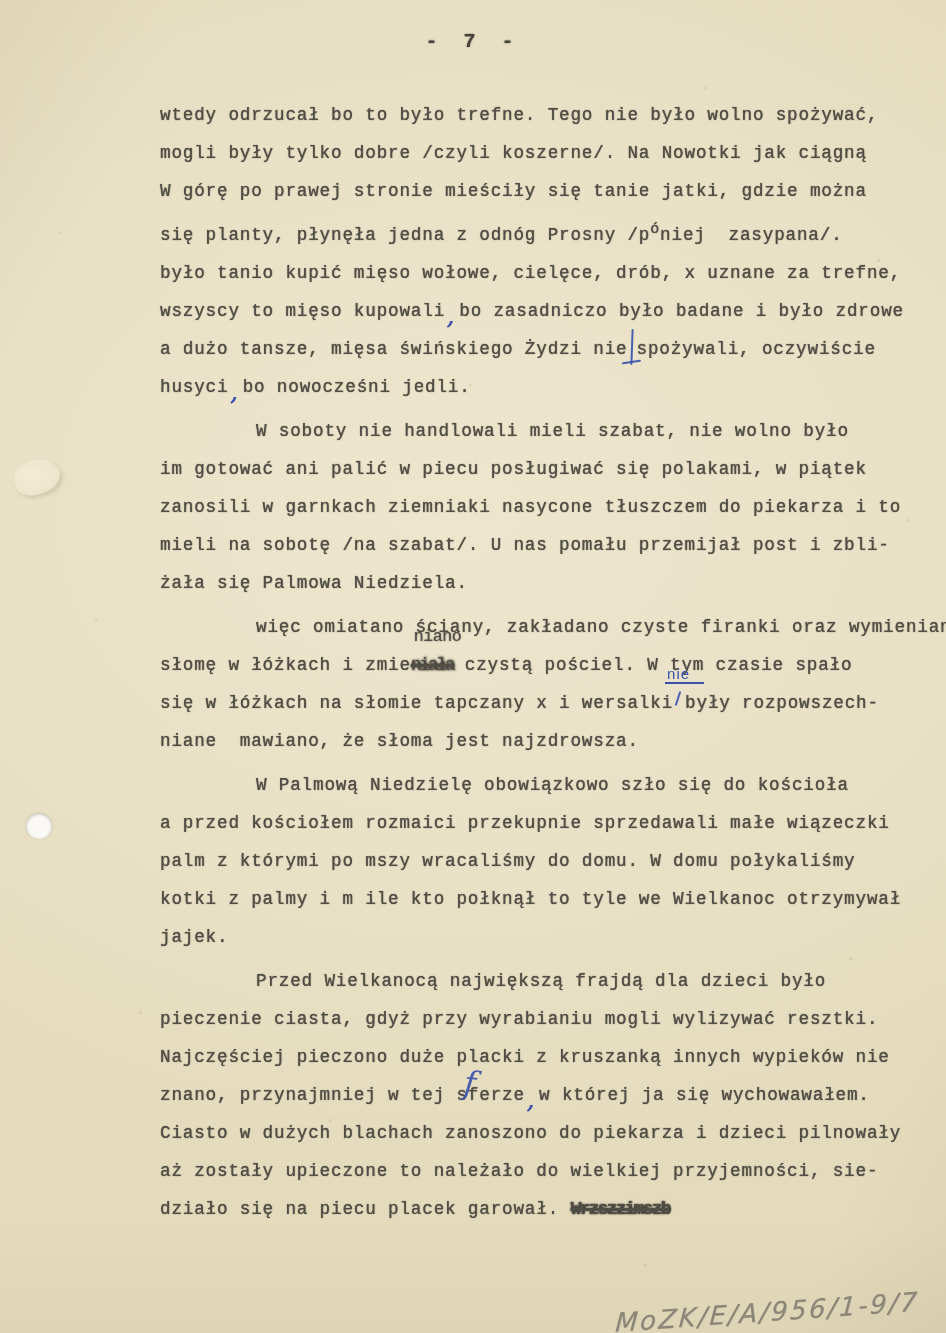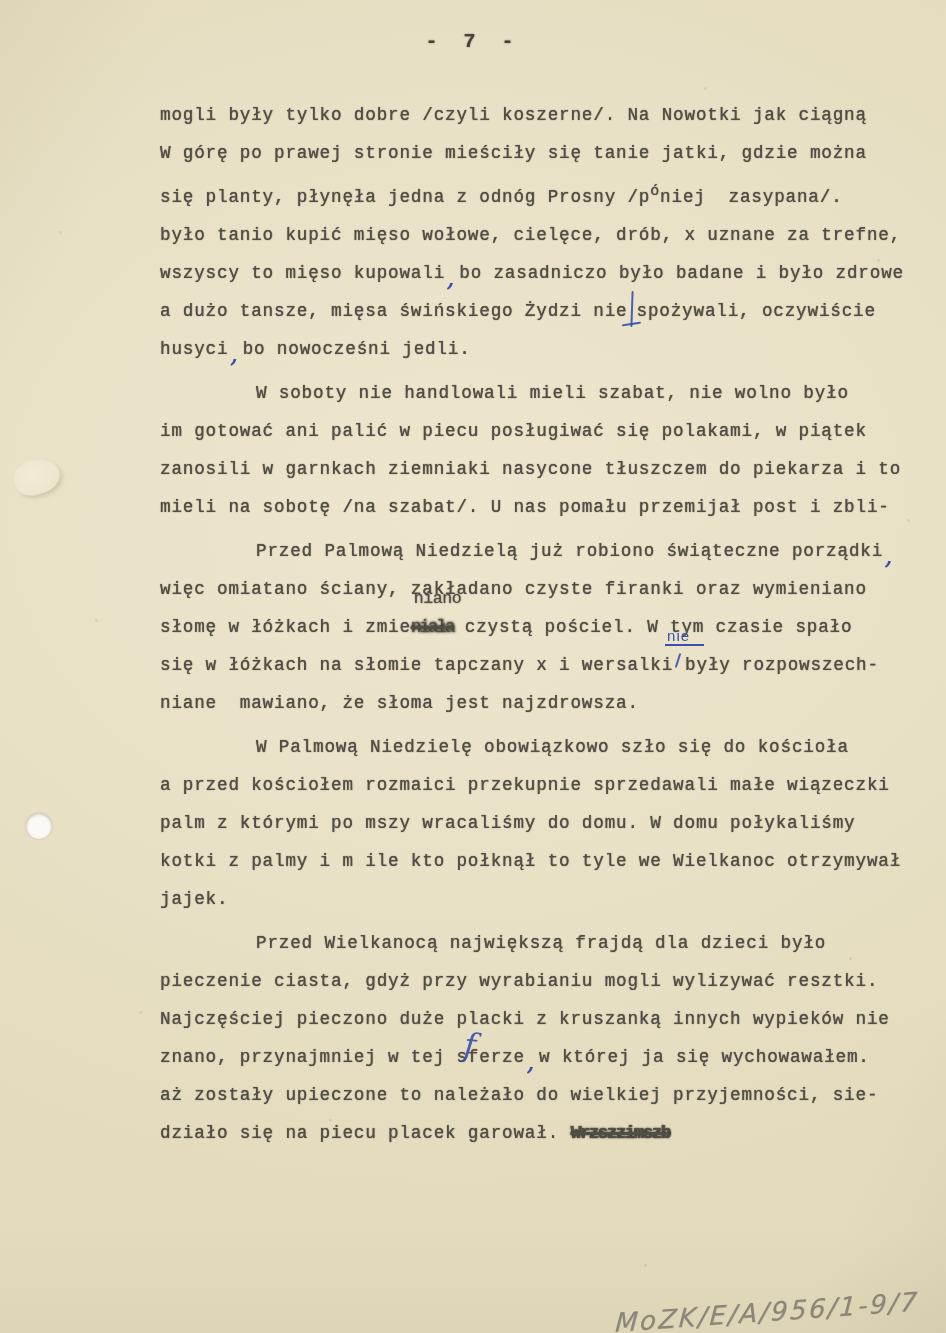--- a/index.html
+++ b/index.html
@@ -78,52 +78,54 @@
 <div class="page">
   <div class="vignette"></div>
   <div class="speckles"></div>
   <div class="smudge"></div>
   <div class="hole"></div>
 
   <div class="page-number">- 7 -</div>
 
   <div class="document-body">
       <div class="paragraph">
+        <div class="line"><span class="seg-t">wtedy odrzucał bo to było trefne. Tego nie było wolno spożywać,</span></div>
         <div class="line"><span class="seg-t">mogli były tylko dobre /czyli koszerne/. Na Nowotki jak ciągną</span></div>
         <div class="line"><span class="seg-t">W górę po prawej stronie mieściły się tanie jatki, gdzie można</span></div>
         <div class="line"><span class="seg-t">się planty, płynęła jedna z odnóg Prosny /p</span><span class="seg-sup">ó</span><span class="seg-t">niej  zasypana/.</span></div>
         <div class="line"><span class="seg-t">było tanio kupić mięso wołowe, cielęce, drób, x uznane za trefne,</span></div>
         <div class="line"><span class="seg-t">wszyscy to mięso kupowali</span><span class="seg-bc">,</span><span class="seg-t">bo zasadniczo było badane i było zdrowe</span></div>
         <div class="line"><span class="seg-t">a dużo tansze, mięsa świńskiego Żydzi nie</span><span class="seg-bmark"></span><span class="seg-t">spożywali, oczywiście</span></div>
         <div class="line"><span class="seg-t">husyci</span><span class="seg-bc">,</span><span class="seg-t">bo nowocześni jedli.</span></div>
       </div>
       <div class="paragraph indent">
         <div class="line"><span class="seg-t">W soboty nie handlowali mieli szabat, nie wolno było</span></div>
         <div class="line"><span class="seg-t">im gotować ani palić w piecu posługiwać się polakami, w piątek</span></div>
         <div class="line"><span class="seg-t">zanosili w garnkach ziemniaki nasycone tłuszczem do piekarza i to</span></div>
         <div class="line"><span class="seg-t">mieli na sobotę /na szabat/. U nas pomału przemijał post i zbli-</span></div>
+        <div class="line"><span class="seg-t">żała się Palmowa Niedziela.</span></div>
       </div>
       <div class="paragraph indent">
-        <div class="line"><span class="seg-t">Przed Palmową Niedzielą już robiono świąteczne porządki</span><span class="seg-bc">,</span></div>
         <div class="line"><span class="seg-t">więc omiatano ściany, zakładano czyste firanki oraz wymieniano</span></div>
         <div class="line"><span class="seg-t">słomę w łóżkach i zmie</span><span class="seg-over"><span class="base">niała</span><span class="up">niano</span></span><span class="seg-t"> czystą pościel. W tym czasie spało</span></div>
         <div class="line"><span class="seg-t">się w łóżkach na słomie tapczany x i wersalki</span><span class="seg-bsup"><span class="caret"></span><span class="up">nie</span></span><span class="seg-t">były rozpowszech-</span></div>
         <div class="line"><span class="seg-t">niane  mawiano, że słoma jest najzdrowsza.</span></div>
       </div>
       <div class="paragraph indent">
         <div class="line"><span class="seg-t">W Palmową Niedzielę obowiązkowo szło się do kościoła</span></div>
         <div class="line"><span class="seg-t">a przed kościołem rozmaici przekupnie sprzedawali małe wiązeczki</span></div>
         <div class="line"><span class="seg-t">palm z którymi po mszy wracaliśmy do domu. W domu połykaliśmy</span></div>
         <div class="line"><span class="seg-t">kotki z palmy i m ile kto połknął to tyle we Wielkanoc otrzymywał</span></div>
         <div class="line"><span class="seg-t">jajek.</span></div>
       </div>
       <div class="paragraph indent">
         <div class="line"><span class="seg-t">Przed Wielkanocą największą frajdą dla dzieci było</span></div>
         <div class="line"><span class="seg-t">pieczenie ciasta, gdyż przy wyrabianiu mogli wylizywać resztki.</span></div>
         <div class="line"><span class="seg-t">Najczęściej pieczono duże placki z kruszanką innych wypieków nie</span></div>
         <div class="line"><span class="seg-t">znano, przynajmniej w tej s</span><span class="seg-bf"><span class="typed">f</span><span class="pen">f</span></span><span class="seg-t">erze</span><span class="seg-bc">,</span><span class="seg-t">w której ja się wychowawałem.</span></div>
+        <div class="line"><span class="seg-t">Ciasto w dużych blachach zanoszono do piekarza i dzieci pilnowały</span></div>
         <div class="line"><span class="seg-t">aż zostały upieczone to należało do wielkiej przyjemności, sie-</span></div>
         <div class="line"><span class="seg-t">działo się na piecu placek garował. </span><span class="seg-strike">Wrzszzimszb</span></div>
       </div>
     </div>
 
   <div class="archive-ref">MoZK/E/A/956/1-9/7</div>
 </div>
 
 </body></html>

